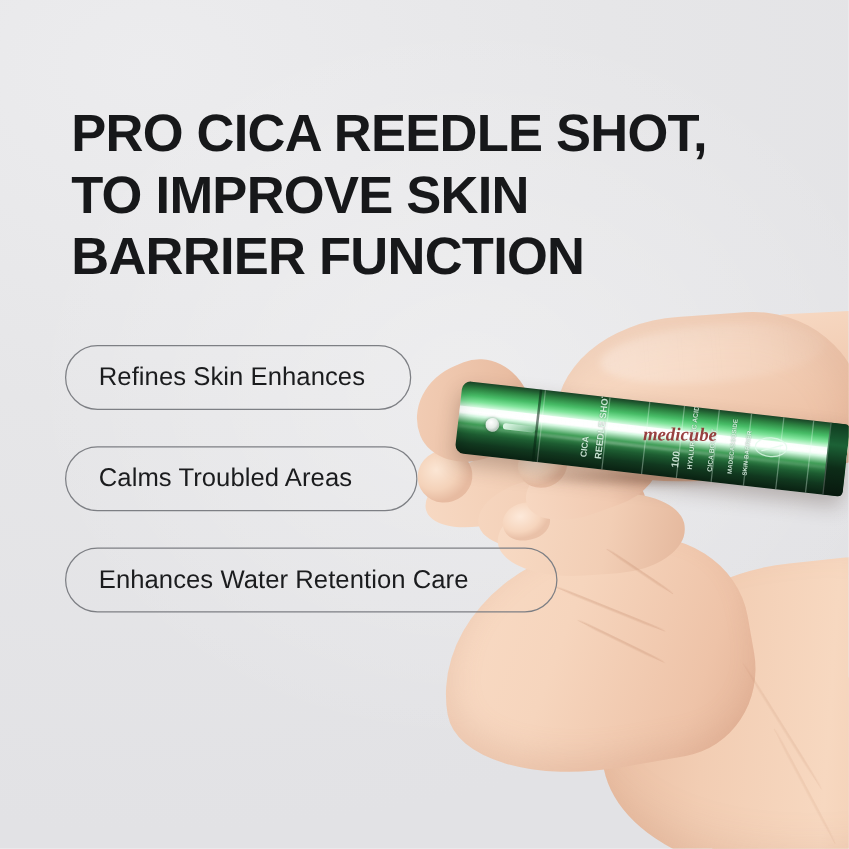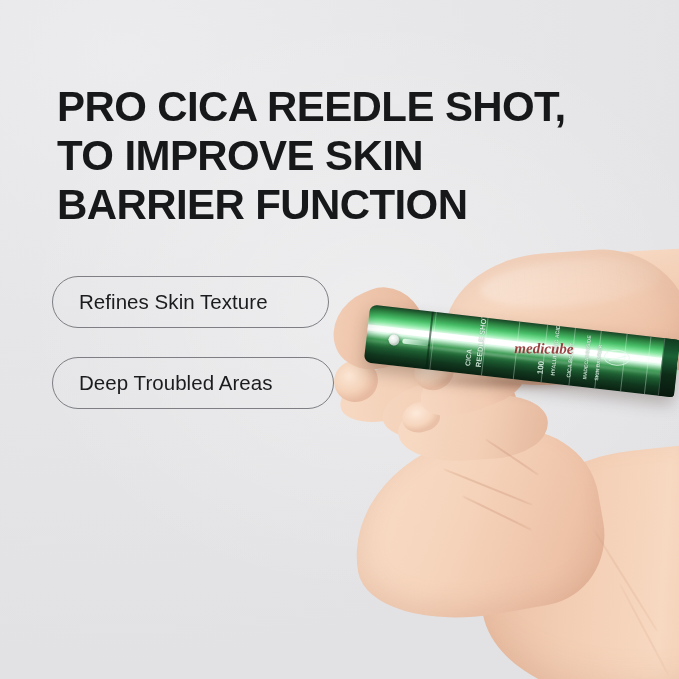--- a/index.html
+++ b/index.html
@@ -421,19 +421,22 @@
     </div>
 
     <div class="tube-shadow-on-hand"></div>
   </div>
 
   <div class="headline">PRO CICA REEDLE SHOT,
 TO IMPROVE SKIN
 BARRIER FUNCTION</div>
 
   <div class="pill pill-1">
-    <span>Refines Skin Texture</span>
+    <span>Refines Skin Enhances</span>
   </div>
   <div class="pill pill-2">
-    <span>Deep Troubled Areas</span>
+    <span>Calms Troubled Areas</span>
   </div>
+  <div class="pill pill-3">
+    <span>Enhances Water Retention Care</span>
+  </div>
 
 </div>
 
 </body></html>

